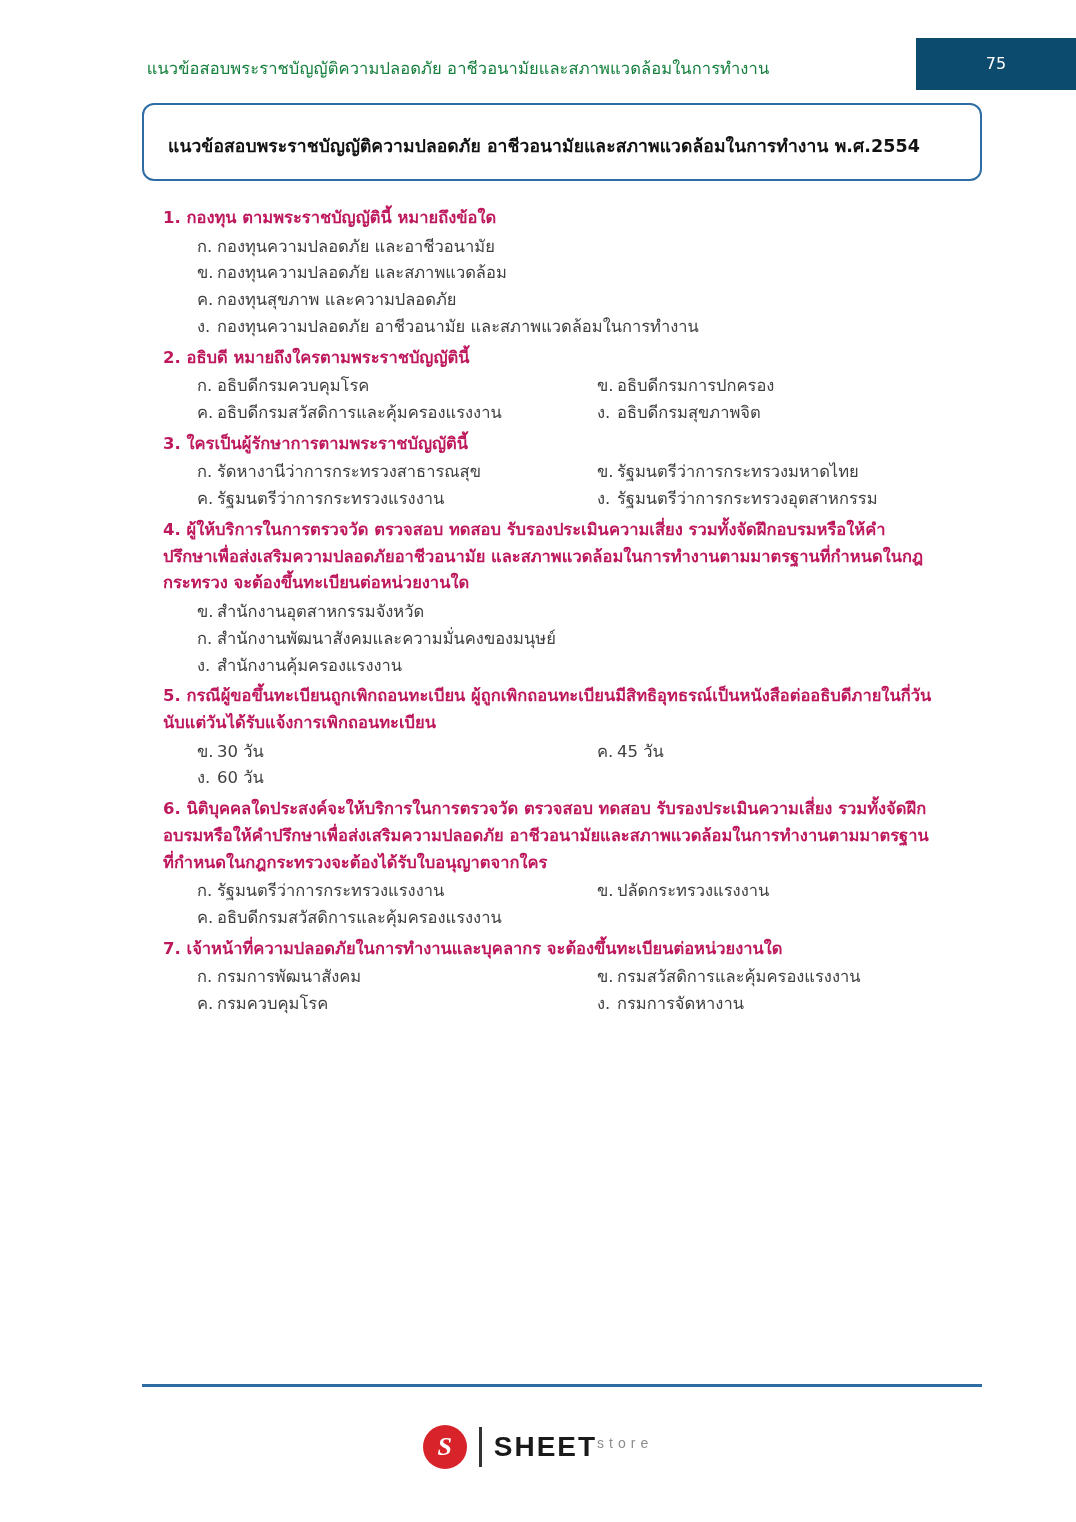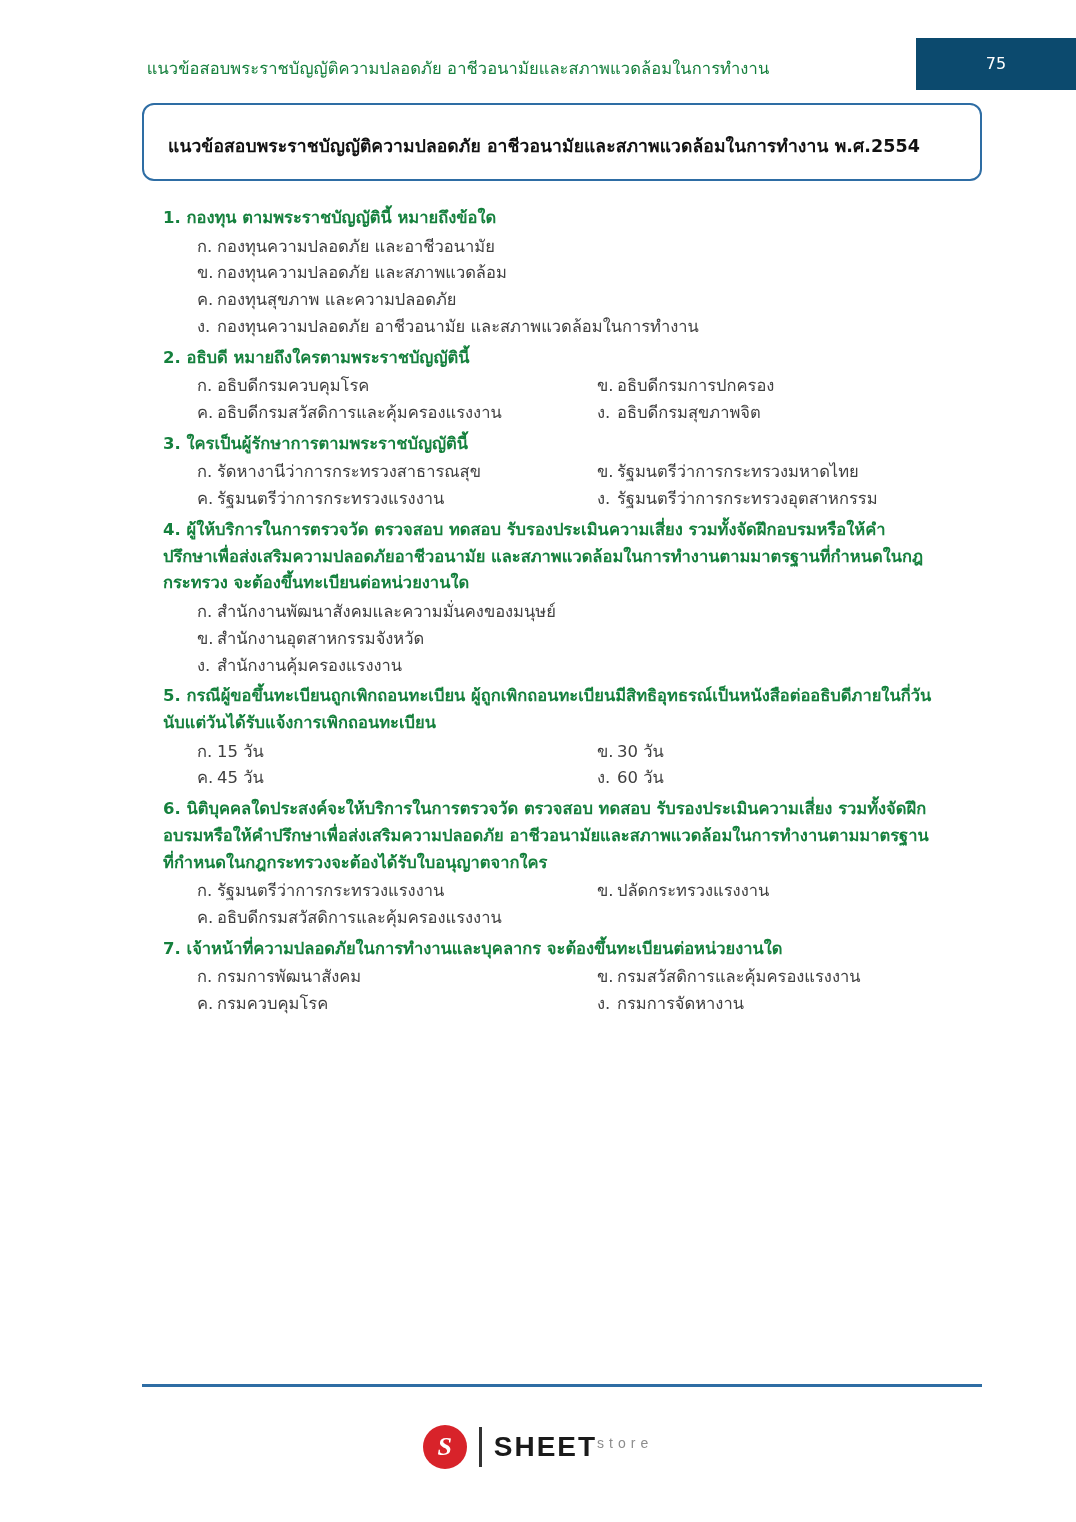--- a/index.html
+++ b/index.html
@@ -89,21 +89,21 @@
     top: 205px;
     left: 163px;
     width: 790px;
   }
   .question {
     margin-bottom: 2px;
   }
   .q-text {
     font-size: 16.5px;
     font-weight: bold;
-    color: #15803d;
+    color: #be185d;
     line-height: 1.62;
     margin: 0 0 2px 0;
   }
   .q-text.narrow {
     width: 770px;
   }
   .choices-stack {
     margin: 0 0 4px 0;
     padding: 0;
   }
@@ -234,30 +234,29 @@
         <div class="choice"><span class="choice-letter">ก.</span><span>รัดหางานีว่าการกระทรวงสาธารณสุข</span></div>
         <div class="choice"><span class="choice-letter">ข.</span><span>รัฐมนตรีว่าการกระทรวงมหาดไทย</span></div>
         <div class="choice"><span class="choice-letter">ค.</span><span>รัฐมนตรีว่าการกระทรวงแรงงาน</span></div>
         <div class="choice"><span class="choice-letter">ง.</span><span>รัฐมนตรีว่าการกระทรวงอุตสาหกรรม</span></div>
       </div>
     </div>
 
     <div class="question">
       <p class="q-text narrow">4. ผู้ให้บริการในการตรวจวัด ตรวจสอบ ทดสอบ รับรองประเมินความเสี่ยง รวมทั้งจัดฝึกอบรมหรือให้คำปรึกษาเพื่อส่งเสริมความปลอดภัยอาชีวอนามัย และสภาพแวดล้อมในการทำงานตามมาตรฐานที่กำหนดในกฎกระทรวง จะต้องขึ้นทะเบียนต่อหน่วยงานใด</p>
       <div class="choices-stack">
+        <div class="choice"><span class="choice-letter">ข.</span><span>สำนักงานอุตสาหกรรมจังหวัด</span></div>
         <div class="choice"><span class="choice-letter">ก.</span><span>สำนักงานพัฒนาสังคมและความมั่นคงของมนุษย์</span></div>
-        <div class="choice"><span class="choice-letter">ข.</span><span>สำนักงานอุตสาหกรรมจังหวัด</span></div>
         <div class="choice"><span class="choice-letter">ง.</span><span>สำนักงานคุ้มครองแรงงาน</span></div>
       </div>
     </div>
 
     <div class="question">
       <p class="q-text narrow">5. กรณีผู้ขอขึ้นทะเบียนถูกเพิกถอนทะเบียน ผู้ถูกเพิกถอนทะเบียนมีสิทธิอุทธรณ์เป็นหนังสือต่ออธิบดีภายในกี่วันนับแต่วันได้รับแจ้งการเพิกถอนทะเบียน</p>
       <div class="choices-grid">
-        <div class="choice"><span class="choice-letter">ก.</span><span>15 วัน</span></div>
         <div class="choice"><span class="choice-letter">ข.</span><span>30 วัน</span></div>
         <div class="choice"><span class="choice-letter">ค.</span><span>45 วัน</span></div>
         <div class="choice"><span class="choice-letter">ง.</span><span>60 วัน</span></div>
       </div>
     </div>
 
     <div class="question">
       <p class="q-text narrow">6. นิติบุคคลใดประสงค์จะให้บริการในการตรวจวัด ตรวจสอบ ทดสอบ รับรองประเมินความเสี่ยง รวมทั้งจัดฝึกอบรมหรือให้คำปรึกษาเพื่อส่งเสริมความปลอดภัย อาชีวอนามัยและสภาพแวดล้อมในการทำงานตามมาตรฐานที่กำหนดในกฎกระทรวงจะต้องได้รับใบอนุญาตจากใคร</p>
       <div class="choices-grid">
         <div class="choice"><span class="choice-letter">ก.</span><span>รัฐมนตรีว่าการกระทรวงแรงงาน</span></div>

